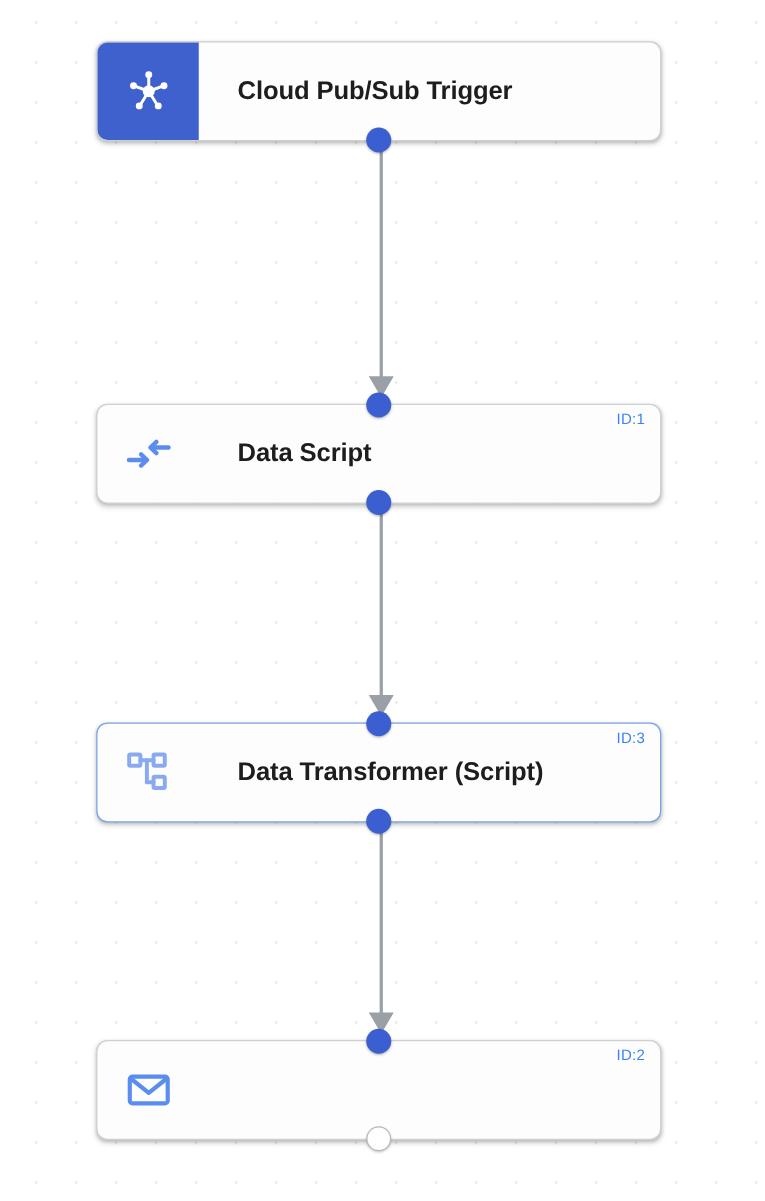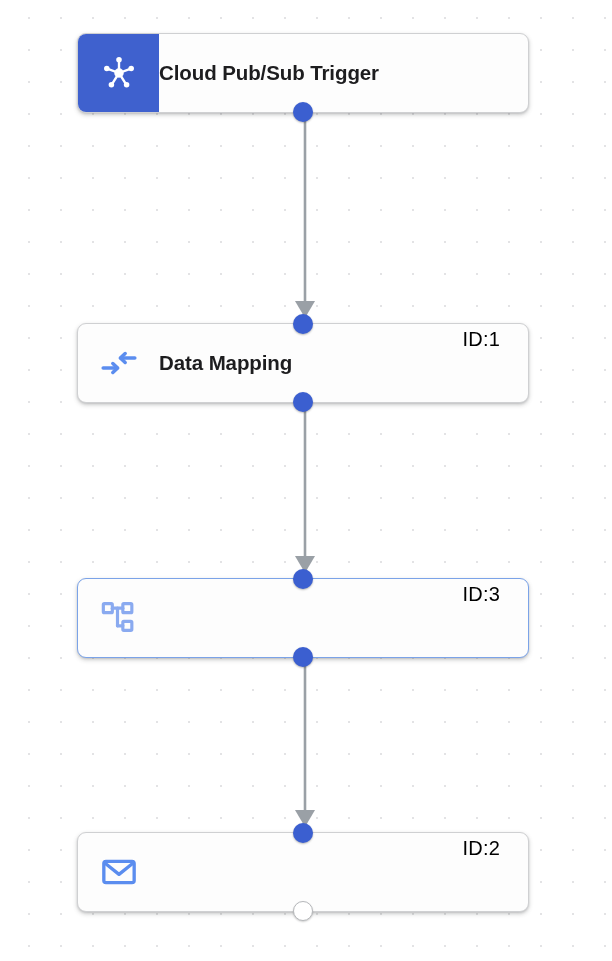--- a/index.html
+++ b/index.html
@@ -74,29 +74,30 @@
 
   .node-label {
     flex: 1 1 auto;
     display: flex;
     align-items: center;
     font-size: 20.5px;
     font-weight: bold;
     color: #1d1d1f;
     letter-spacing: -0.1px;
     white-space: nowrap;
+    padding-left: 31px;
   }
 
   .id-badge {
     position: absolute;
     top: 4px;
-    right: 28px;
-    font-size: 20px;
+    right: 12px;
+    font-size: 12px;
     font-weight: normal;
-    color: #000000;
+    color: #3b82f6;
     letter-spacing: 0.2px;
   }
 
   
   .port {
     position: absolute;
     left: 50%;
     width: 20px;
     height: 20px;
     margin-left: -10px;
@@ -160,41 +161,42 @@
     <div class="icon-slot">
       <svg width="40" height="40" viewBox="0 0 24 24">
         <g fill="none" stroke="#5b8def" stroke-width="2.1" stroke-linecap="round" stroke-linejoin="round">
           <line x1="2.5" y1="15.0" x2="10.8" y2="15.0"></line>
           <polyline points="8.3,12.3 11.2,15.0 8.3,17.7"></polyline>
           <line x1="21.5" y1="9.0" x2="13.2" y2="9.0"></line>
           <polyline points="15.7,6.3 12.8,9.0 15.7,11.7"></polyline>
         </g>
       </svg>
     </div>
-    <div class="node-label">Data Mapping</div>
+    <div class="node-label">Data Script</div>
     <div class="id-badge">ID:1</div>
     <div class="port filled top"></div>
     <div class="port filled bottom"></div>
   </div>
 
   <div class="node selected" id="node-2" style="top: 578px; left: 77px; width: 452px; height: 80px;">
     <div class="icon-slot">
       <svg width="40" height="40" viewBox="0 0 24 24">
         <g fill="none" stroke="#8aaaf0" stroke-width="1.9" stroke-linejoin="round">
           <rect x="2.6" y="3.4" width="5.4" height="5.4" rx="0.6"></rect>
           <rect x="14.3" y="3.4" width="5.4" height="5.4" rx="0.6"></rect>
           <rect x="14.3" y="14.0" width="5.4" height="5.4" rx="0.6"></rect>
         </g>
         <g fill="none" stroke="#8aaaf0" stroke-width="1.9" stroke-linecap="round">
           <line x1="8.0" y1="6.1" x2="14.3" y2="6.1"></line>
           <line x1="11.1" y1="6.1" x2="11.1" y2="16.7"></line>
           <line x1="11.1" y1="16.7" x2="14.3" y2="16.7"></line>
         </g>
       </svg>
     </div>
+    <div class="node-label">Data Transformer (Script)</div>
     <div class="id-badge">ID:3</div>
     <div class="port filled top"></div>
     <div class="port filled bottom"></div>
   </div>
 
   <div class="node" id="node-3" style="top: 832px; left: 77px; width: 452px; height: 80px;">
     <div class="icon-slot">
       <svg width="40" height="40" viewBox="0 0 24 24">
         <g fill="none" stroke="#5b8def" stroke-width="2.0" stroke-linejoin="round">
           <rect x="2.9" y="5.6" width="18.2" height="12.8" rx="1.3"></rect>

